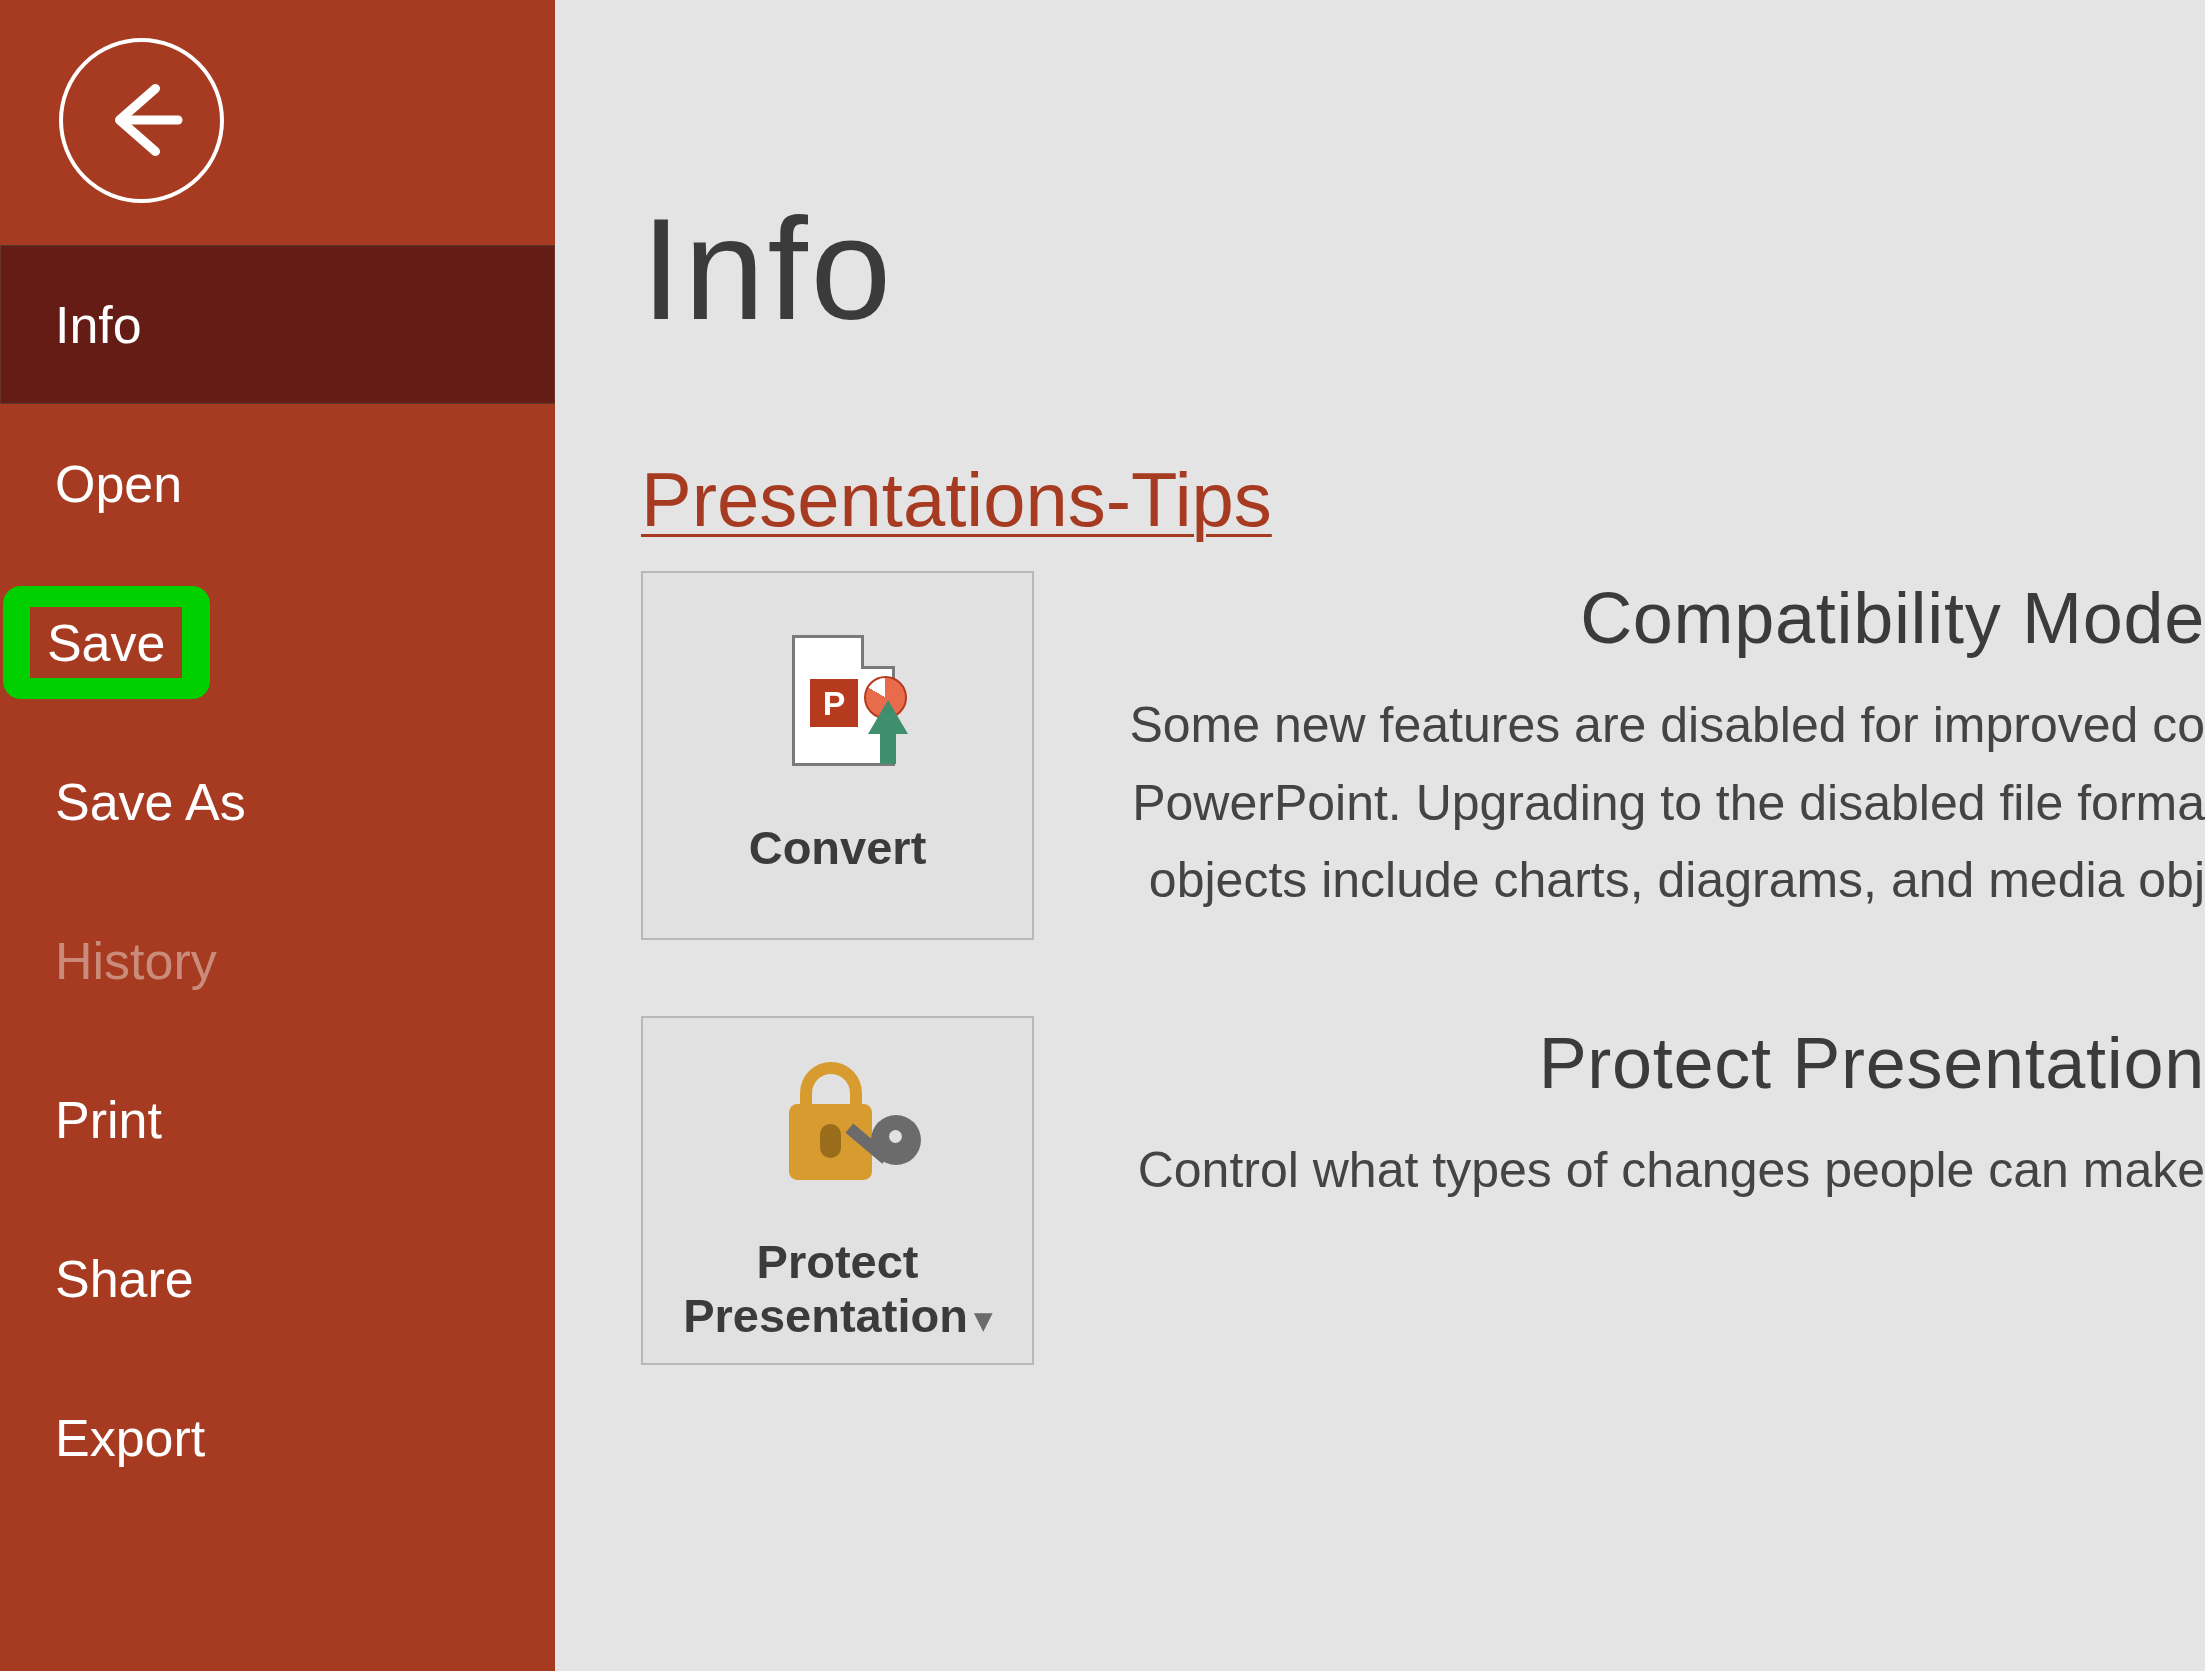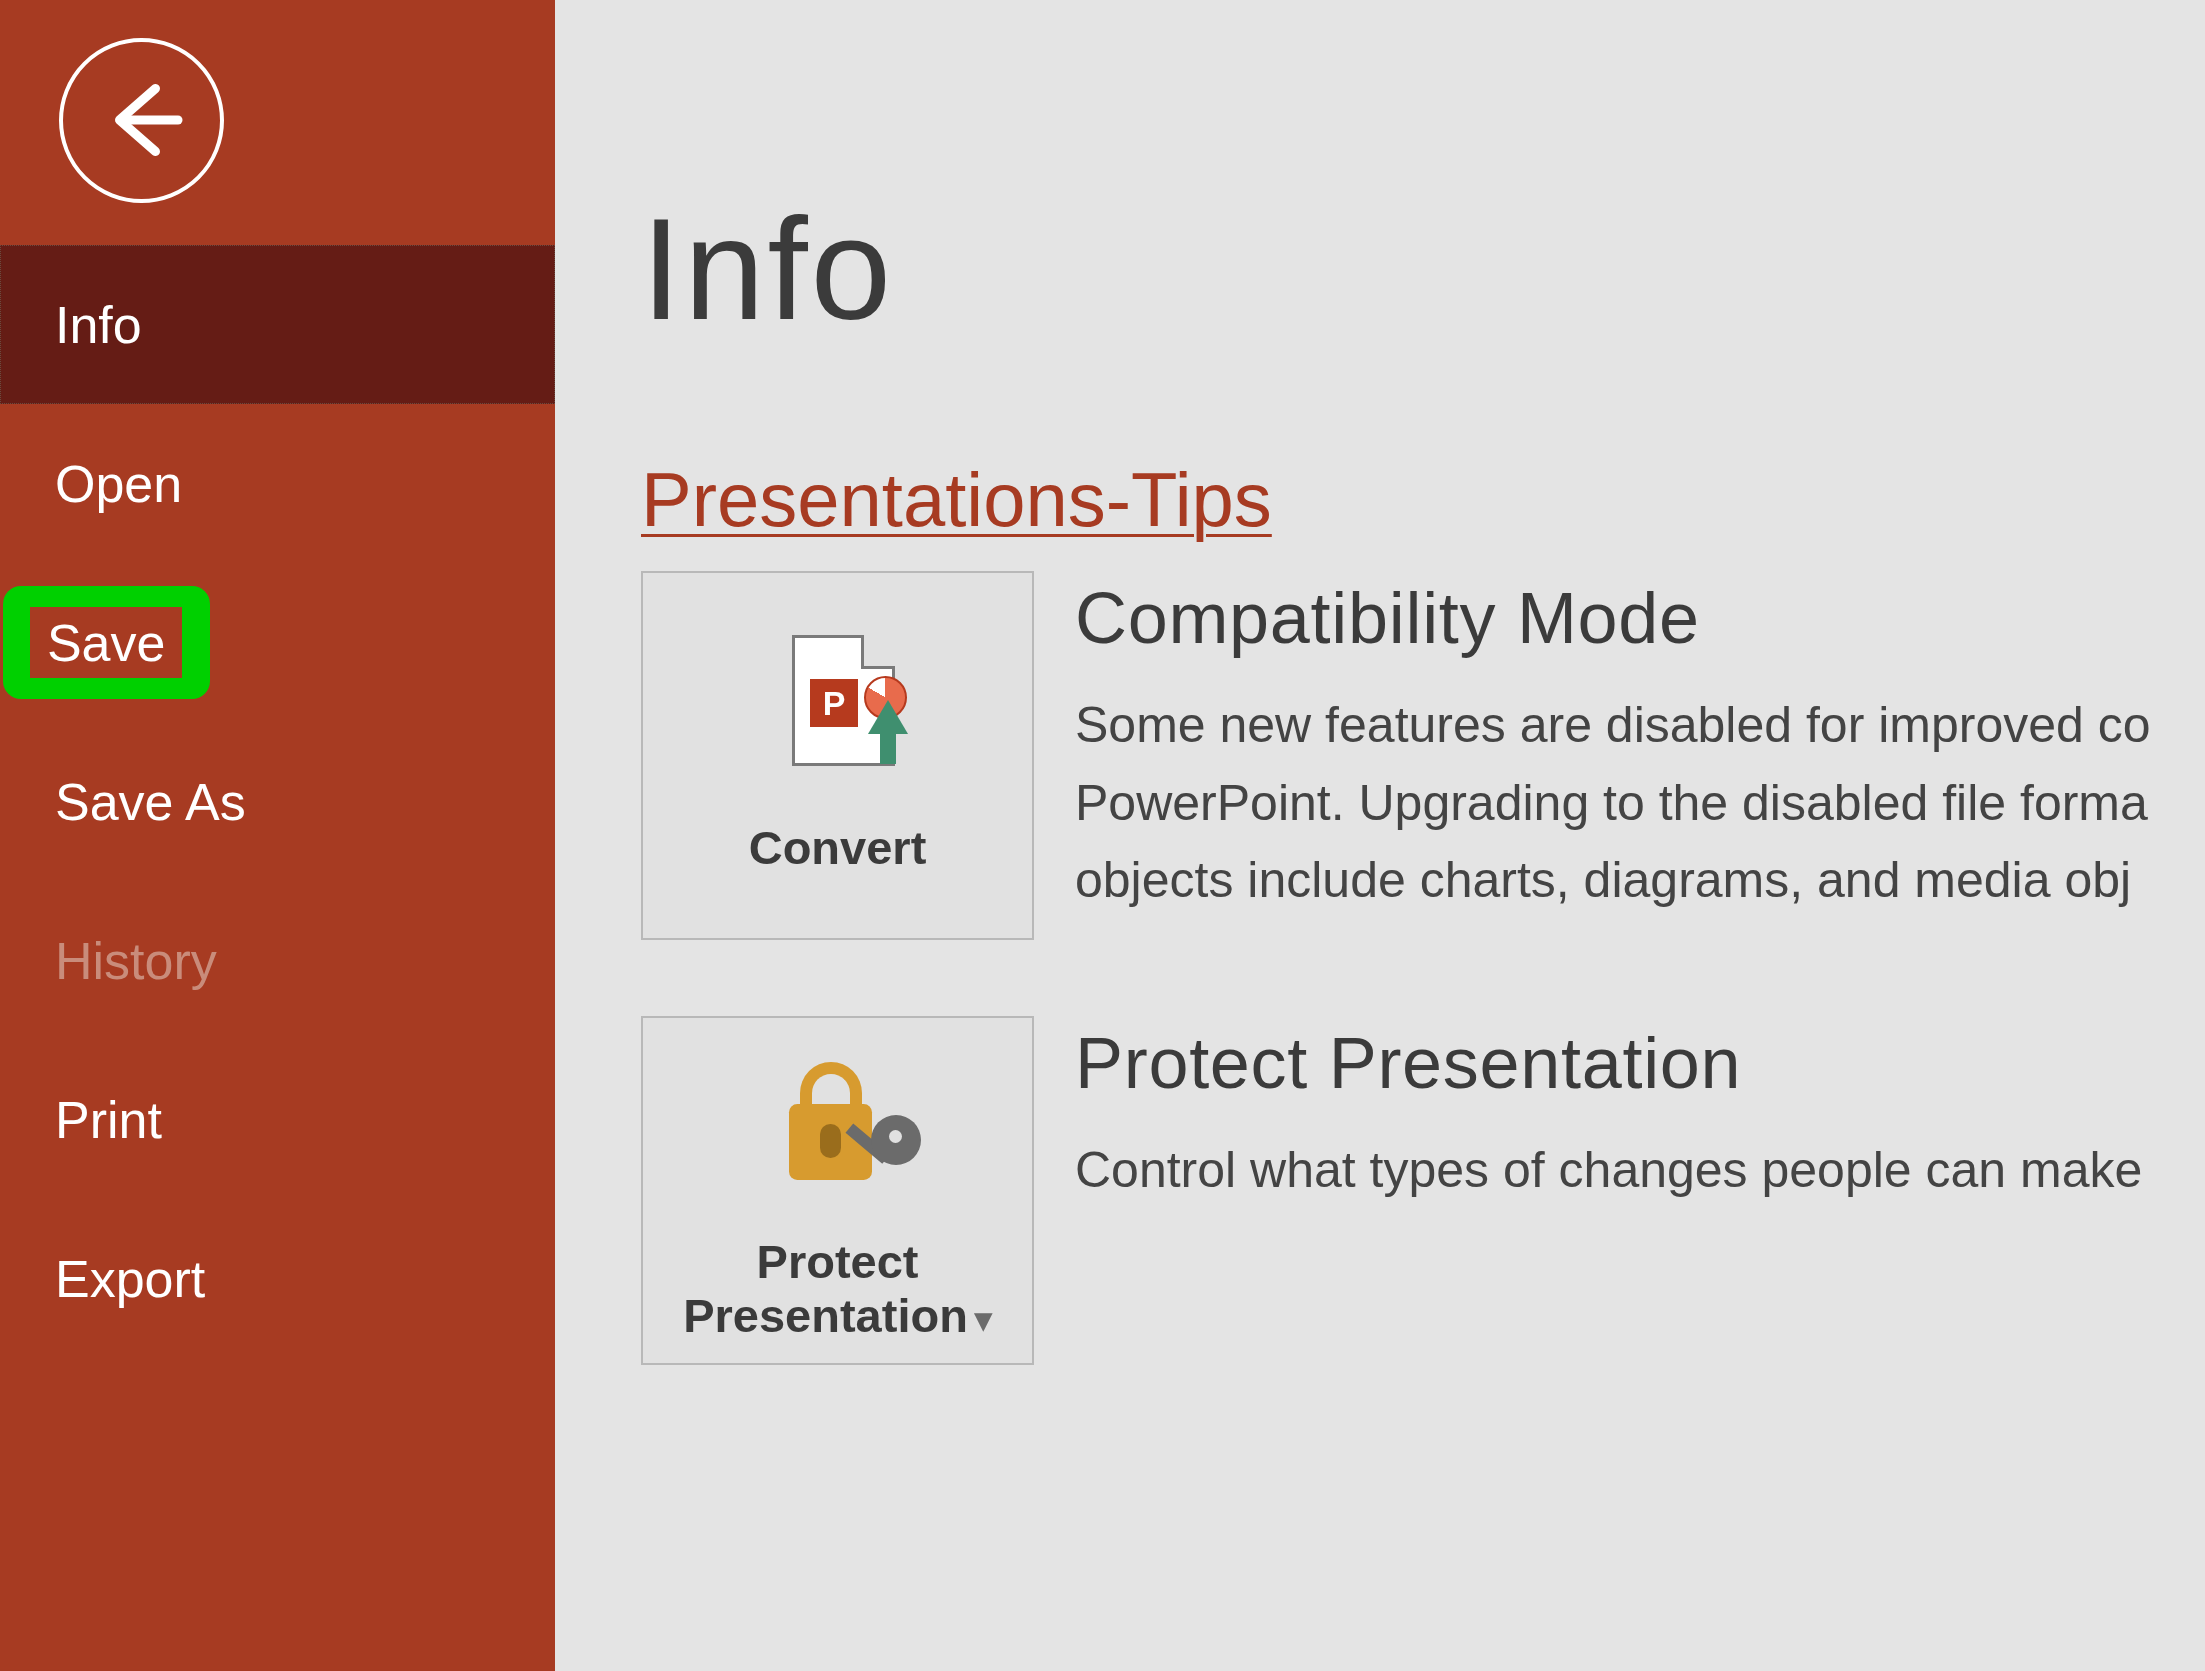--- a/index.html
+++ b/index.html
@@ -137,20 +137,21 @@
   .tile-label .caret {
     display: inline-block;
     margin-left: 6.9px;
     font-size: 34px;
     vertical-align: middle;
     color: #6b6b6b;
   }
   .section-text {
     flex: 1;
     padding-top: 6.9px;
+    text-align: right;
   }
   .section-heading {
     font-size: 72px;
     font-weight: 400;
     color: #3b3b3b;
     margin-bottom: 27.6px;
     letter-spacing: 0.7px;
   }
   .section-body {
     font-size: 50px;
@@ -244,20 +245,23 @@
       </div>
     </div>
     <div class="nav-item">
       <span>Save As</span>
     </div>
     <div class="nav-item disabled">
       <span>History</span>
     </div>
     <div class="nav-item">
       <span>Print</span>
+    </div>
+    <div class="nav-item">
+      <span>Share</span>
     </div>
     <div class="nav-item">
       <span>Export</span>
     </div>
   </div>
 </div>
 
 <div class="main">
   <div class="page-title">Info</div>
 

